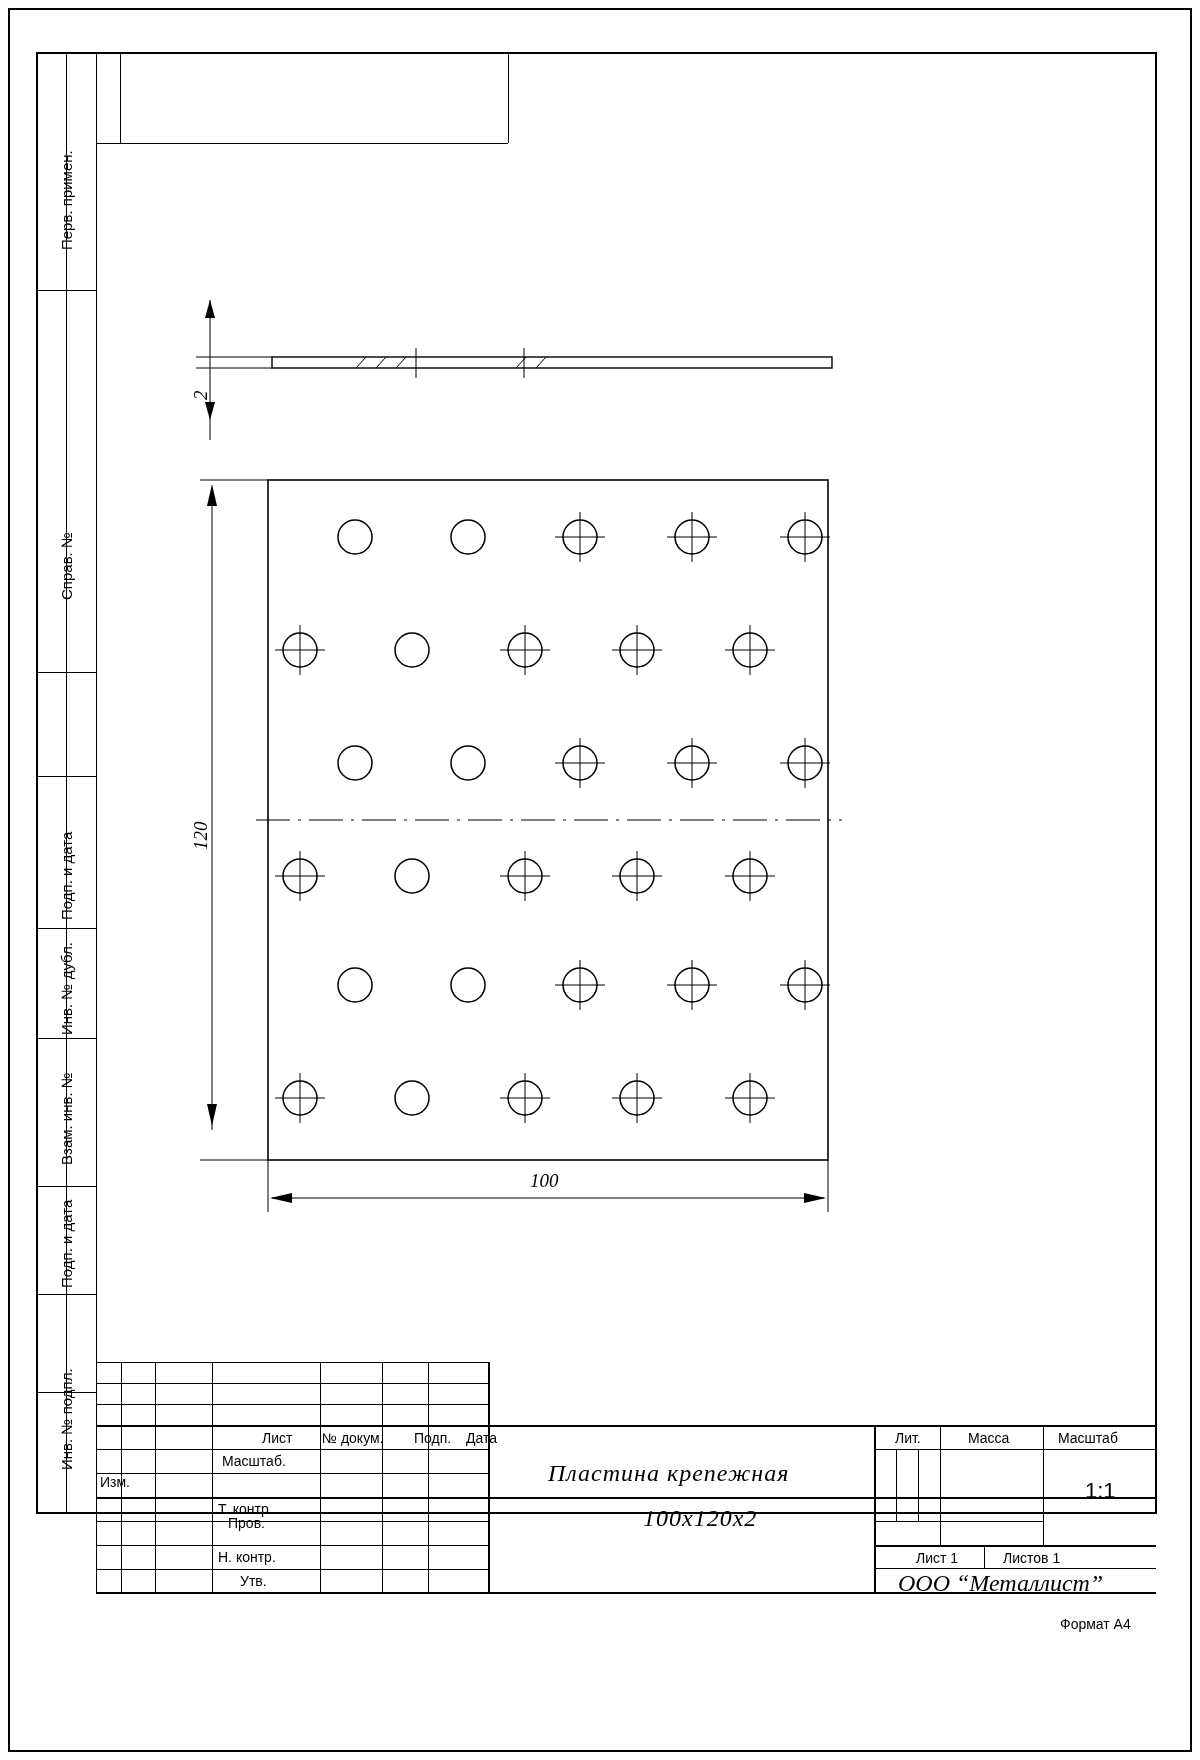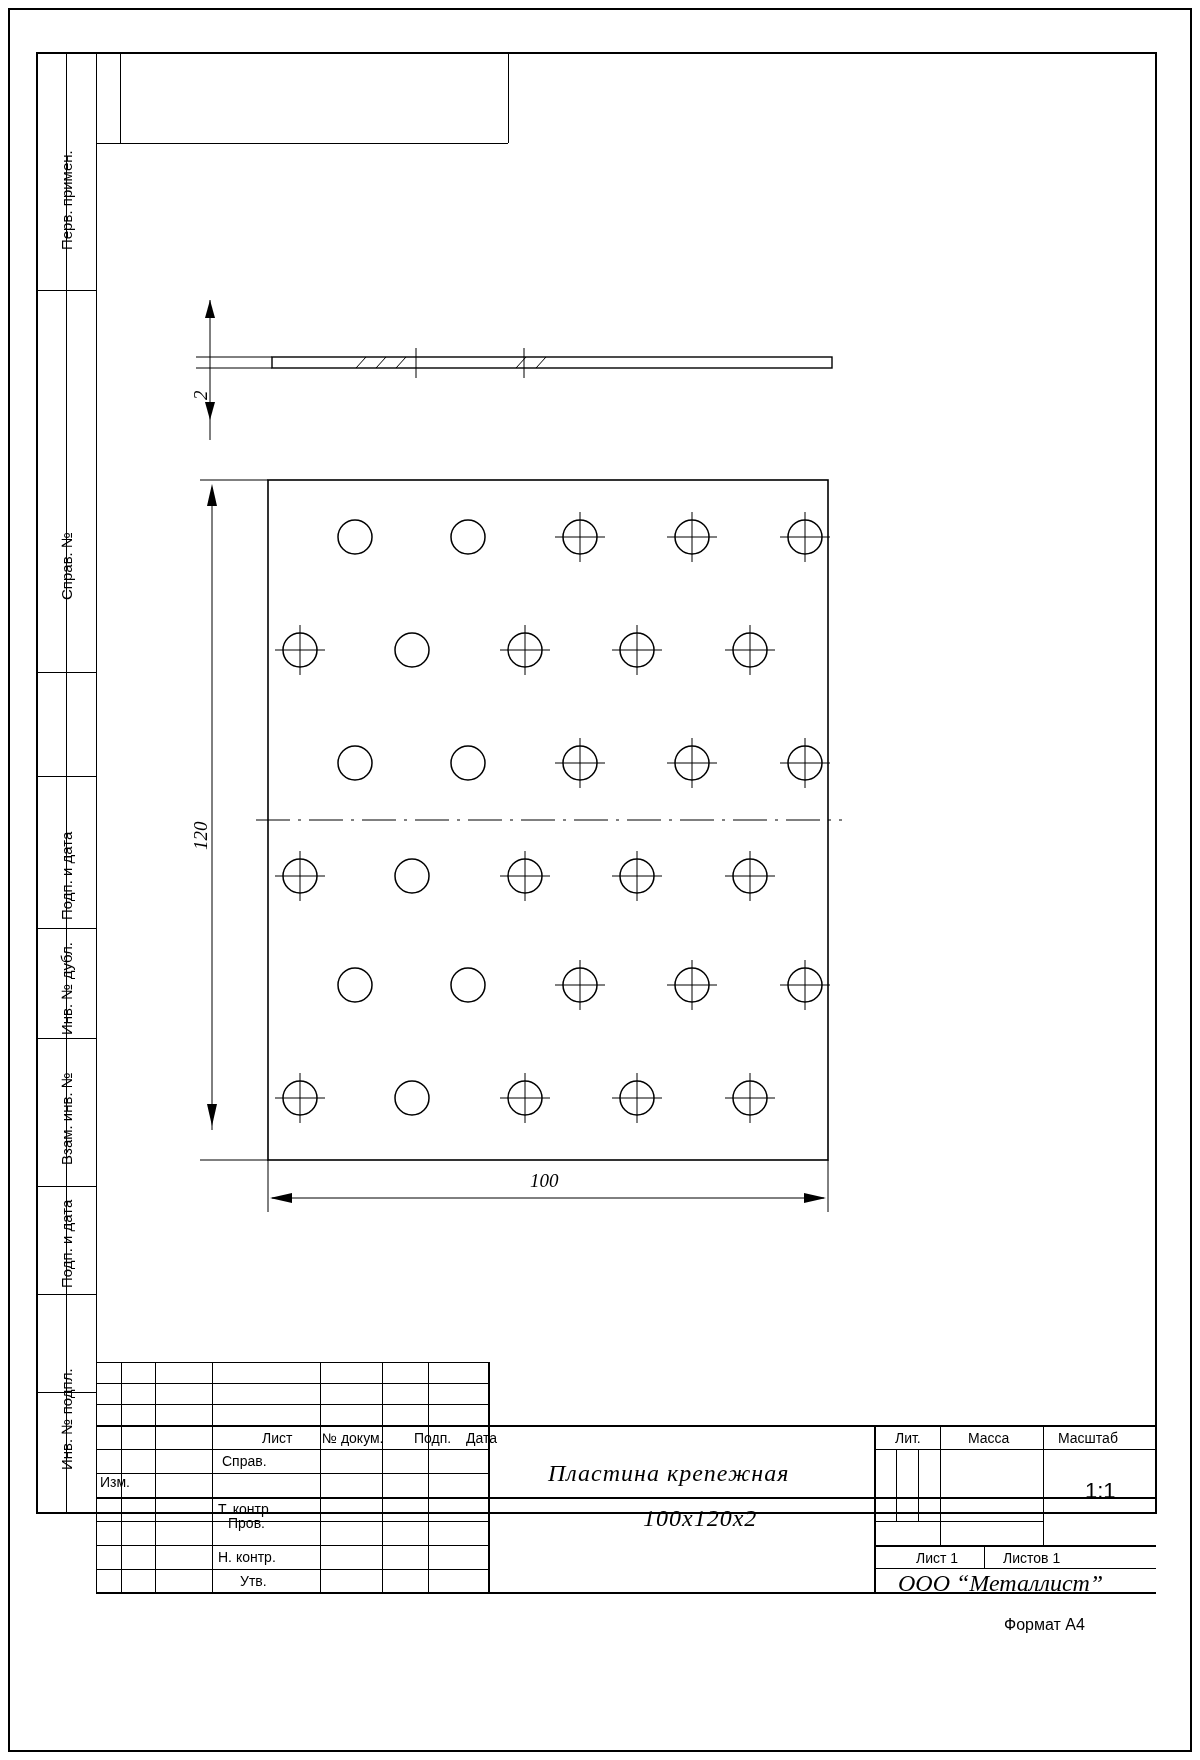--- a/index.html
+++ b/index.html
@@ -224,34 +224,34 @@
   <div class="ln v" style="left:918px; top:1449px; height:72px;"></div>
   <div class="ln h" style="left:874px; top:1521px; width:169px;"></div>
   <div class="ln v" style="left:984px; top:1545px; height:23px;"></div>
 
   <div class="tbl-txt" style="left:100px; top:1430px;margin-top:44px;">Изм.</div>
   <div class="tbl-txt" style="left:262px; top:1430px;">Лист</div>
   <div class="tbl-txt" style="left:322px; top:1430px;">№ докум.</div>
   <div class="tbl-txt" style="left:414px; top:1430px;">Подп.</div>
   <div class="tbl-txt" style="left:466px; top:1430px;">Дата</div>
 
-  <div class="tbl-txt" style="left:222px; top:1453px;">Справ.</div>
+  <div class="tbl-txt" style="left:222px; top:1453px;">Масштаб.</div>
   <div class="tbl-txt" style="left:228px; top:1477px;margin-top:38px;">Пров.</div>
   <div class="tbl-txt" style="left:218px; top:1501px;">Т. контр.</div>
   <div class="tbl-txt" style="left:218px; top:1549px;">Н. контр.</div>
   <div class="tbl-txt" style="left:240px; top:1573px;">Утв.</div>
 
   <div class="title-it" style="position:absolute;left:530px;top:1460px;">Пластина   крепежная</div>
   <div class="title-it" style="position:absolute;left:625px;top:1505px;">100х120х2</div>
 
   <div class="tbl-txt" style="left:895px; top:1430px;">Лит.</div>
   <div class="tbl-txt" style="left:968px; top:1430px;">Масса</div>
   <div class="tbl-txt" style="left:1058px;top:1430px;">Масштаб</div>
   <div class="txt" style="left:1085px;top:1478px;font-size:22px;">1:1</div>
 
   <div class="tbl-txt" style="left:916px; top:1550px;">Лист 1</div>
   <div class="tbl-txt" style="left:1003px;top:1550px;">Листов 1</div>
 
   <div class="comp-it" style="position:absolute;left:898px;top:1570px;">ООО “Металлист”</div>
 
-  <div class="txt" style="left:1004px; top:1616px; font-size:16px;text-align:right;">Формат А4</div>
+  <div class="txt" style="left:1060px; top:1616px; font-size:14px;text-align:right;">Формат А4</div>
 
 </div>
 
 </body></html>

